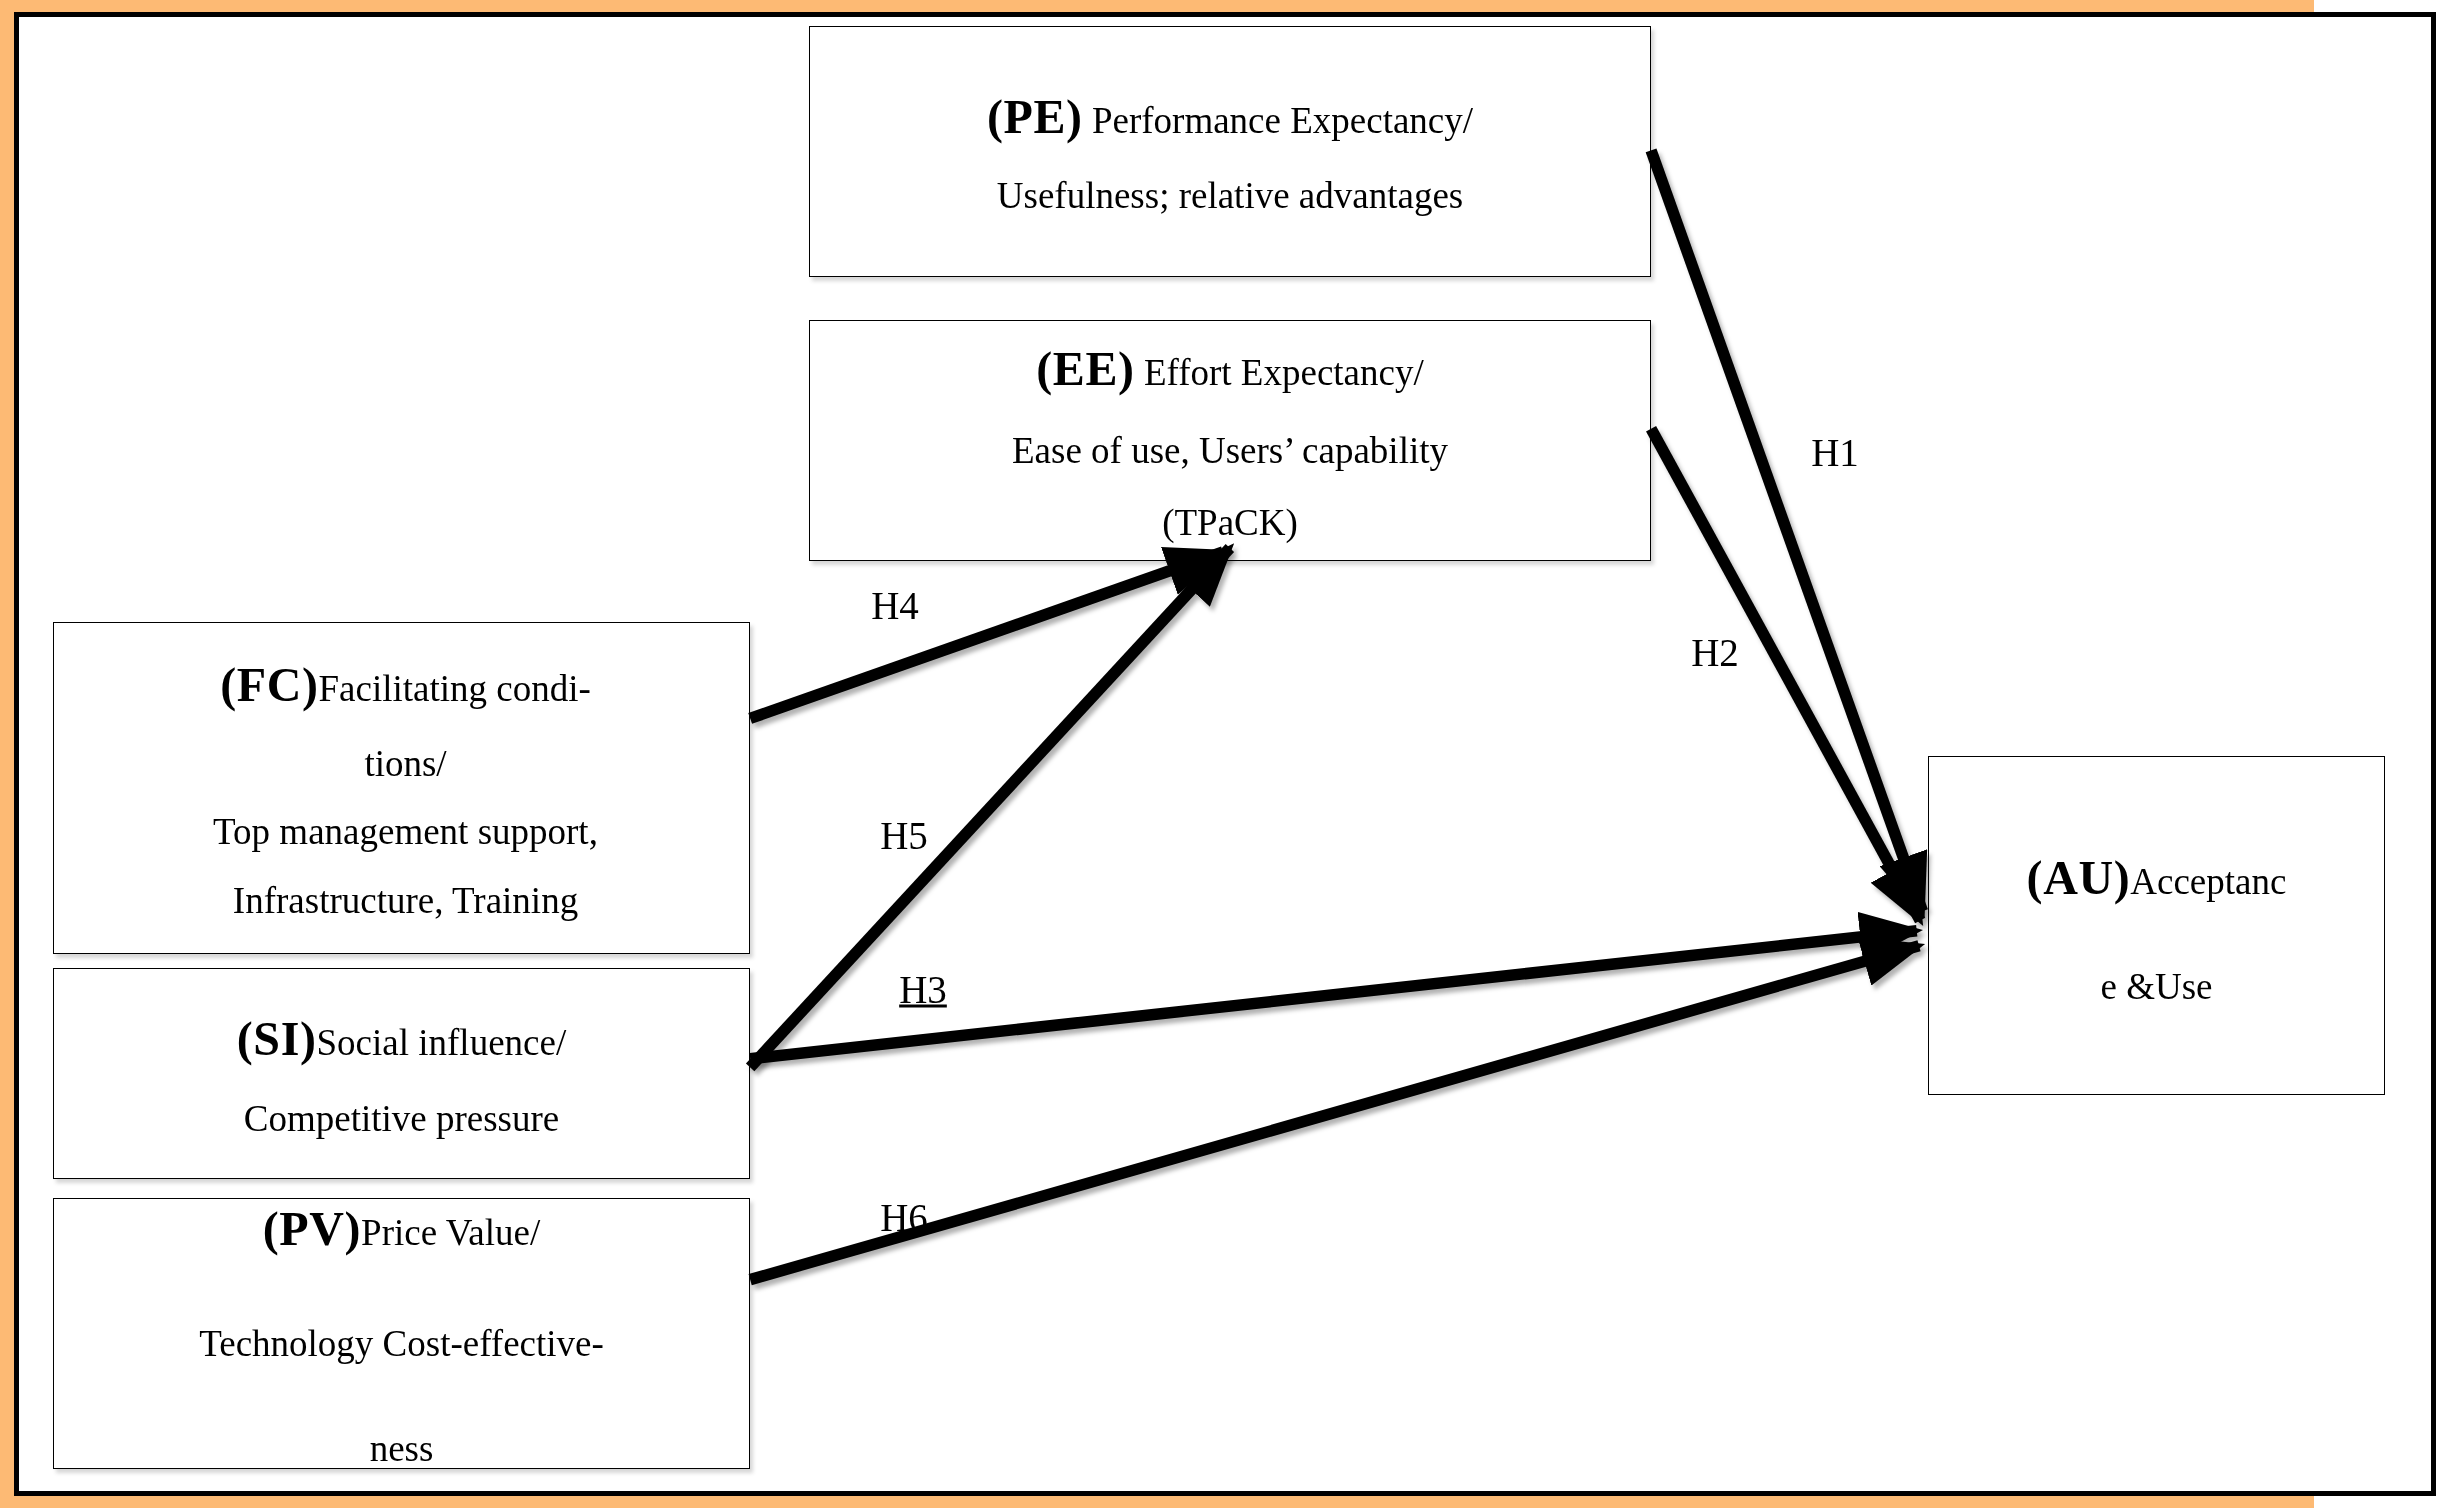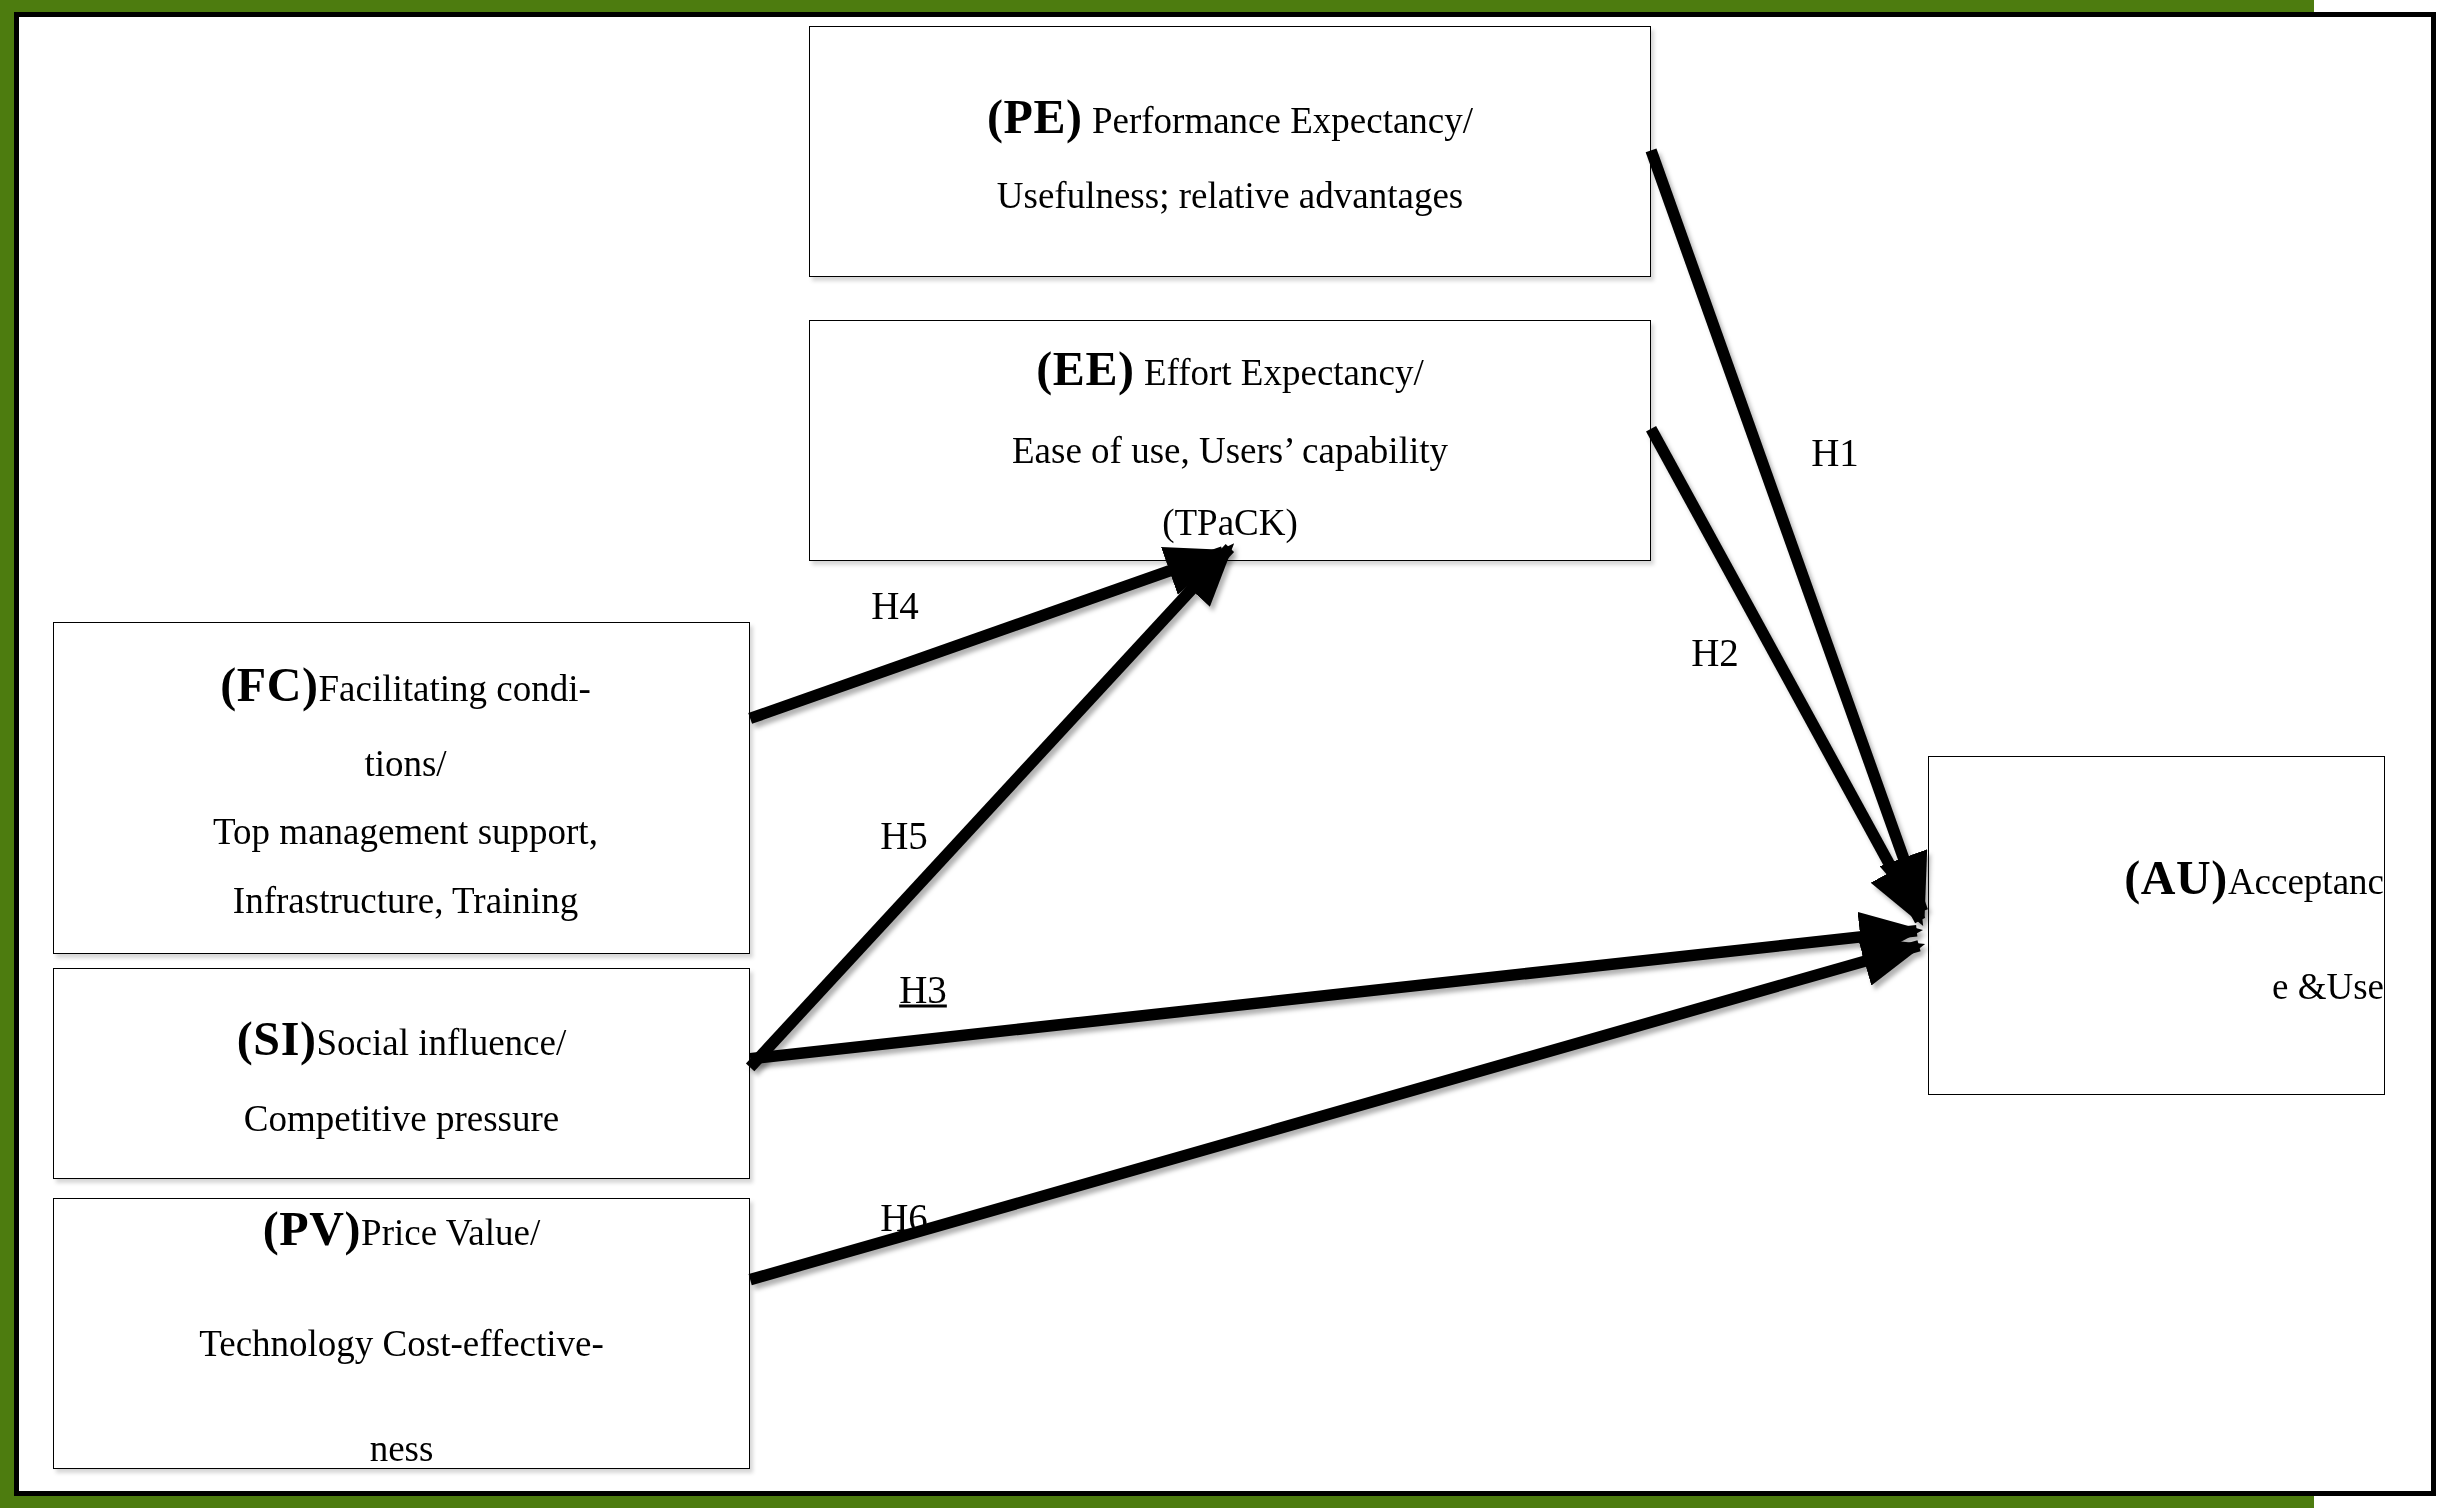--- a/index.html
+++ b/index.html
@@ -8,21 +8,21 @@
     width: 2450px;
     height: 1508px;
     background: #ffffff;
     font-family: "Liberation Serif", serif;
     overflow: hidden;
   }
   .canvas {
     position: relative;
     width: 2314px;
     height: 1508px;
-    background: #4d7c0f;
+    background: #fdba74;
   }
   .outer-border {
     position: absolute;
     left: 14.3px; top: 11.5px;
     width: 2422px; height: 1484px;
     border: 5.7px solid #000;
     box-sizing: border-box;
     background: #ffffff;
   }
   .node {
@@ -39,21 +39,21 @@
     box-shadow: 3.4px 4px 4px rgba(0,0,0,0.16);
     z-index: 2;
   }
   .nline { white-space: nowrap; }
   .code { font-weight: bold; font-size: 48px; letter-spacing: 0.6px; }
   .node-pe { left: 809px; top: 26px;  width: 842px; height: 251px; line-height: 1.85; }
   .node-ee { left: 809px; top: 320px; width: 842px; height: 241px; line-height: 1.95; }
   .node-fc { left: 53px; top: 622px; width: 697px; height: 332px; line-height: 1.85; padding-left: 8px; }
   .node-si { left: 53px; top: 968px; width: 697px; height: 211px; line-height: 1.9; }
   .node-pv { left: 53px; top: 1198px; width: 697px; height: 271px; line-height: 1.9; gap: 35px; }
-  .node-au { left: 1928px; top: 756px; width: 457px; height: 339px; line-height: 2.55; box-shadow: none; border-width: 1.7px; align-items: flex-end; }
+  .node-au { left: 1928px; top: 756px; width: 457px; height: 339px; line-height: 2.55; box-shadow: none; border-width: 1.7px; }
   .arrow-layer {
     position: absolute;
     left: 0; top: 0;
     width: 2450px; height: 1508px;
     z-index: 3;
     pointer-events: none;
   }
   .arrow-layer line {
     stroke: #000;
     stroke-width: 20;

